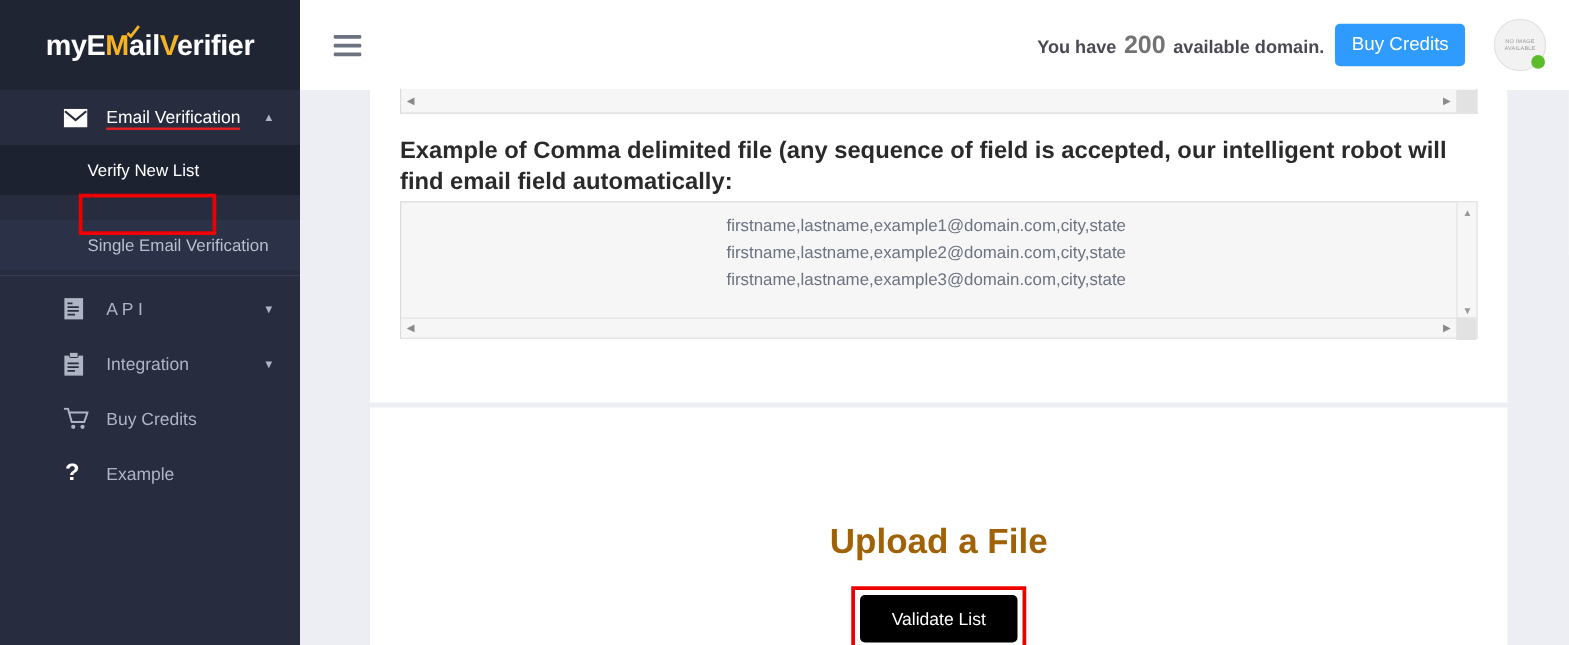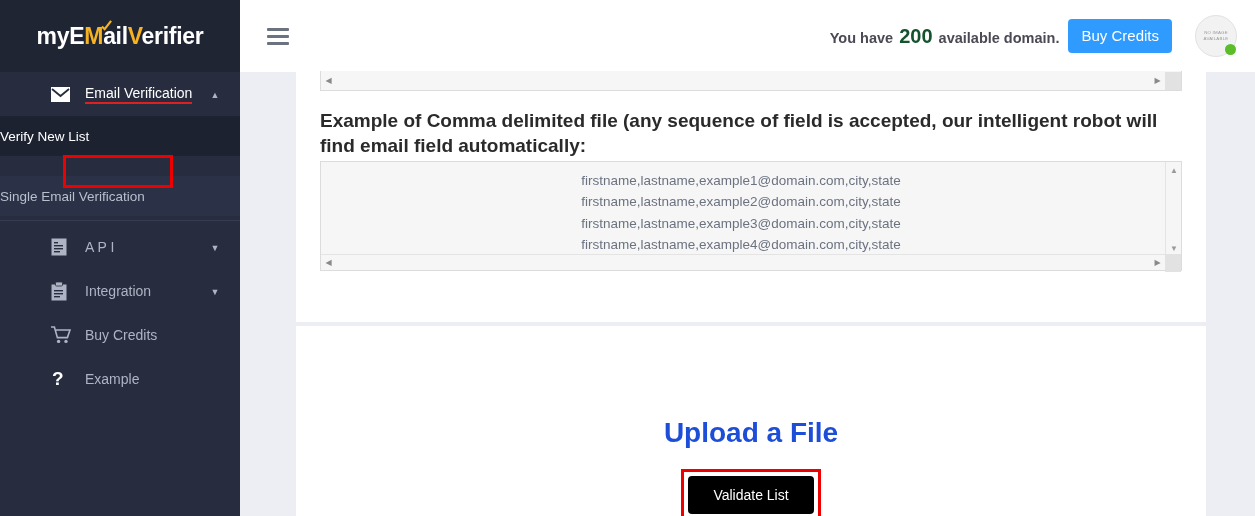--- a/index.html
+++ b/index.html
@@ -87,20 +87,21 @@
     font-size: 11px;
     line-height: 1;
   }
   .chev-up::before { content: "\25B2"; font-size: 9px; }
   .chev-down::before { content: "\25BC"; font-size: 9px; }
 
   .sub-item {
     display: flex;
     align-items: center;
     height: 40px;
+    padding-left: 70px;
     cursor: pointer;
     font-size: 13.5px;
     color: #b9bfcd;
   }
   .sub-item.dark { background: #1d2231; }
   .sub-item.mid  { background: #2b3147; margin-top: 20px; }
   .sub-item .inner-label { position: relative; color: #ffffff; }
 
   .redbox-sub {
     position: absolute;
@@ -146,21 +147,21 @@
     padding-right: 18px;
   }
   .credits-text {
     font-size: 14.5px;
     font-weight: bold;
     color: #4a4a55;
     margin-right: 9px;
     white-space: nowrap;
   }
   .credits-num {
-    color: #14532d;
+    color: #737373;
     font-size: 20px;
     font-weight: bold;
     padding: 0 2px;
   }
   #buy-credits-btn {
     background: #2f9bff;
     color: #ffffff;
     border: none;
     border-radius: 4px;
     font-size: 15px;
@@ -301,21 +302,21 @@
   #card-bottom {
     top: 254px;
     height: 190px;
   }
   #upload-title {
     position: absolute;
     left: 0; right: 0; top: 91px;
     text-align: center;
     font-size: 28px;
     font-weight: bold;
-    color: #1d4ed8;
+    color: #a16207;
   }
   #validate-wrap {
     position: absolute;
     left: 0; right: 0; top: 143px;
     display: flex;
     justify-content: center;
   }
   #validate-redbox {
     border: 3px solid #ee0000;
     padding: 4px;
@@ -456,21 +457,20 @@
         <div class="h-corner"></div>
       </div>
 
       <div class="section-heading">Example of Comma delimited file (any sequence of field is accepted, our intelligent robot will find email field automatically:</div>
 
       <div id="example-box">
         <div id="example-lines">
           <div class="example-line">firstname,lastname,example1@domain.com,city,state</div>
           <div class="example-line">firstname,lastname,example2@domain.com,city,state</div>
           <div class="example-line">firstname,lastname,example3@domain.com,city,state</div>
-          <div class="example-line">firstname,lastname,example4@domain.com,city,state</div>
         </div>
 
         <div id="v-scroll">
           <div class="v-arrow up">▲</div>
           <div class="v-arrow down">▼</div>
         </div>
 
         <div id="h-scroll">
           <div class="h-arrow-left">◀</div>
           <div class="h-arrow-right">▶</div>

